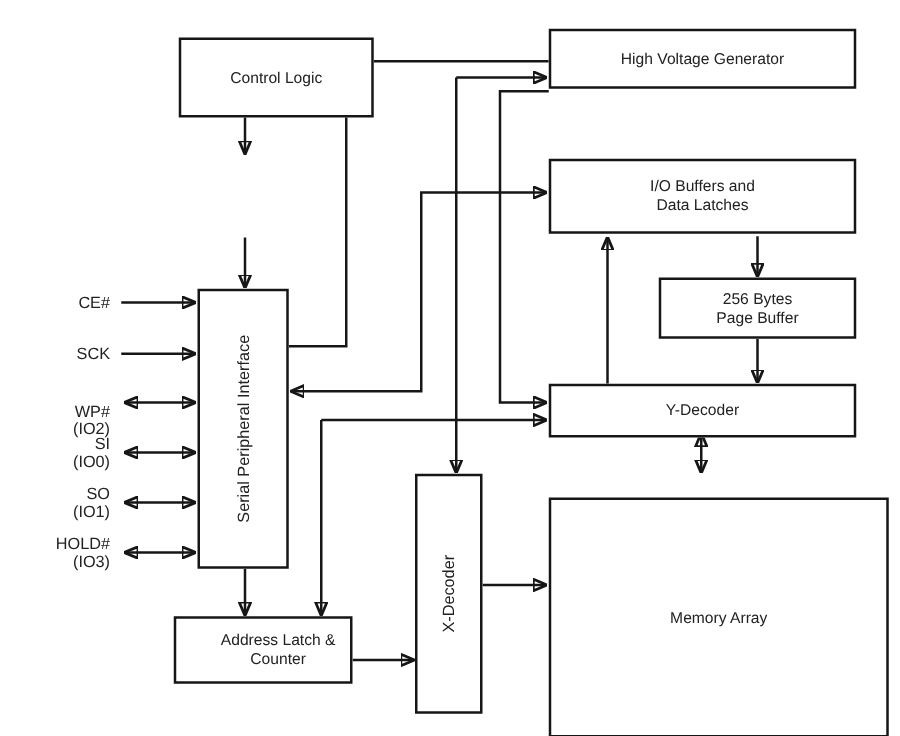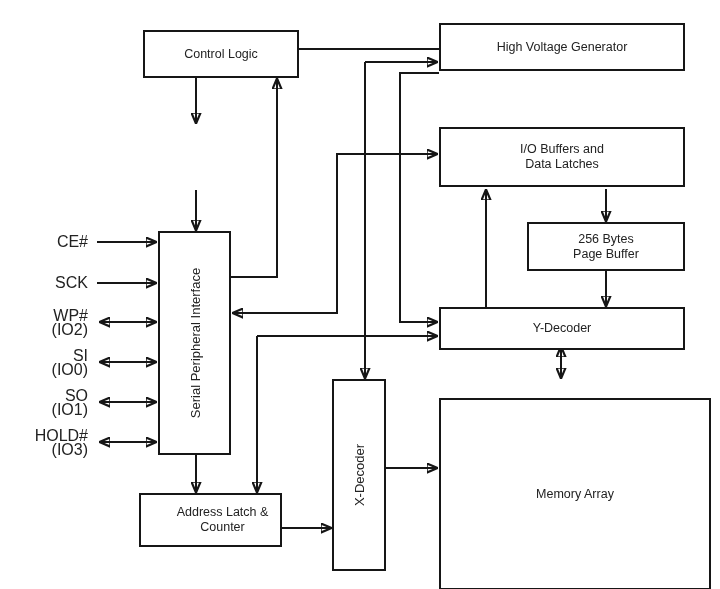--- a/index.html
+++ b/index.html
@@ -23,21 +23,21 @@
     background:var(--bg-color);display:flex;align-items:center;justify-content:center;
     text-align:center;font-size:12.5px;line-height:15px;white-space:pre-line;
   }
   .vbox .vlabel{
     position:absolute;left:50%;top:50%;
     transform:translate(-50%,-50%) rotate(-90deg);
     white-space:nowrap;font-size:13px;
   }
   .sig{
     position:absolute;left:26px;width:62px;text-align:right;
-    font-size:16px;line-height:13.5px;white-space:pre-line;
+    font-size:13px;line-height:13.5px;white-space:pre-line;
     transform:translateY(-50%);
   }
 </style>
 </head>
 <body>
 
 <div class="canvas">
 
   <svg class="wires" viewBox="0 0 720 589" xmlns="http://www.w3.org/2000/svg">
     <defs>
@@ -65,21 +65,21 @@
     <path class="wb" d="M561,348 L561,377"></path>
 
     <path class="w" d="M97,242 L155,242"></path>
     <path class="w" d="M97,283 L155,283"></path>
     <path class="wb" d="M101,322 L155,322"></path>
     <path class="wb" d="M101,362 L155,362"></path>
     <path class="wb" d="M101,402 L155,402"></path>
     <path class="wb" d="M101,442 L155,442"></path>
   </svg>
 
-  <div class="box" style="left:143px;top:30px;width:156px;height:48px;">
+  <div class="box" style="left:143px;top:30px;width:156px;height:64px;">
     <span>Control Logic</span>
   </div>
 
   <div class="box" style="left:439px;top:23px;width:246px;height:48px;">
     <span>High Voltage Generator</span>
   </div>
 
 
   <div class="box" style="left:439px;top:127px;width:246px;height:60px;">
     <span>I/O Buffers and
@@ -107,21 +107,21 @@
     <span>Memory Array</span>
   </div>
 
   <div class="box" style="left:139px;top:493px;width:143px;height:54px;padding-left:24px;">
     <span>Address Latch &amp;
 Counter</span>
   </div>
 
   <div class="sig" style="top:242px;">CE#</div>
   <div class="sig" style="top:283px;">SCK</div>
-  <div class="sig" style="top:322px;">WP#
+  <div class="sig" style="top:336px;">WP#
 (IO2)</div>
   <div class="sig" style="top:362px;">SI
 (IO0)</div>
   <div class="sig" style="top:402px;">SO
 (IO1)</div>
   <div class="sig" style="top:442px;">HOLD#
 (IO3)</div>
 
 </div>
 

